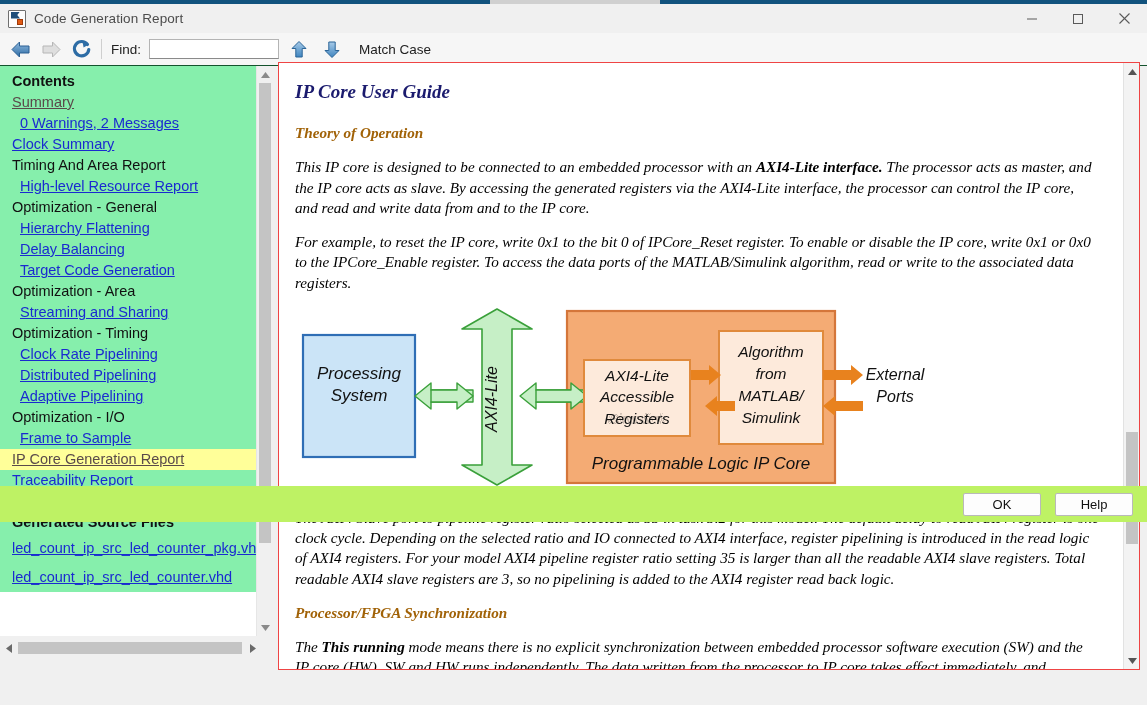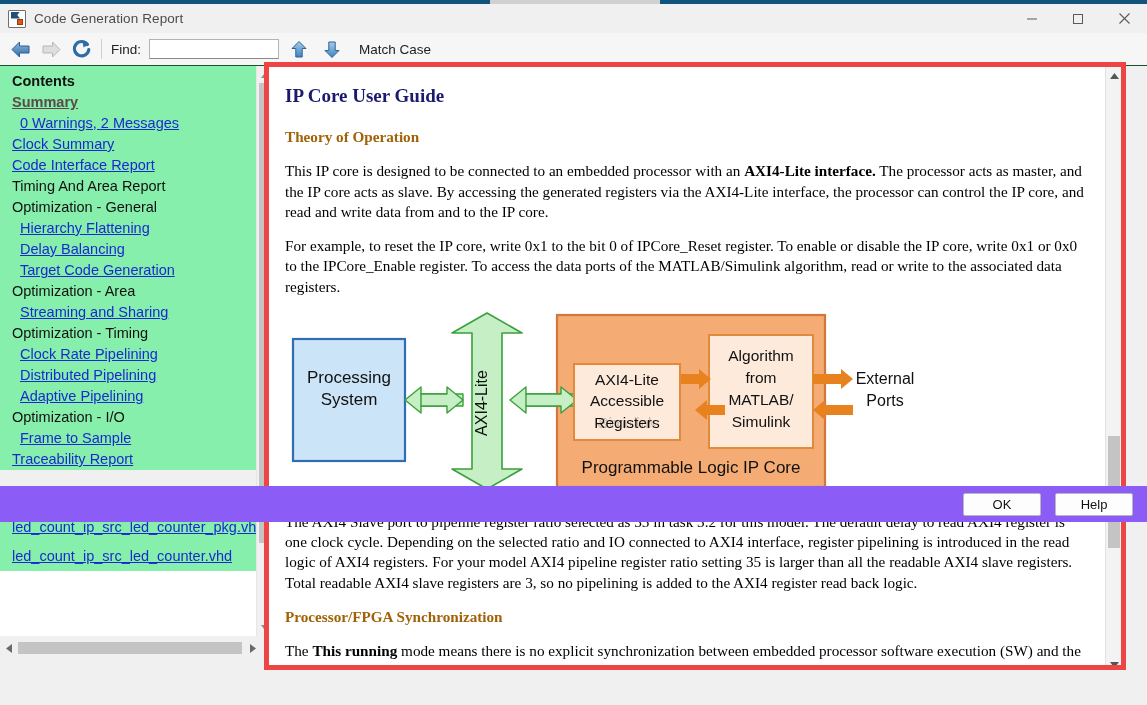--- a/index.html
+++ b/index.html
@@ -101,21 +101,21 @@
     font-size: 14.5px; font-weight: bold; color: #111;
     padding: 7px 0 3px 12px;
   }
   .toc-item {
     font-size: 14.5px; color: #1a2ad0; line-height: 21px;
     padding-left: 12px; white-space: nowrap;
   }
   .toc-item a { color: #1a2ad0; text-decoration: underline; }
   .toc-item.plain { color: #111; text-decoration: none; }
   .toc-item.indent { padding-left: 20px; }
-  .toc-item.visited a { color: #5a4a4a; font-weight: bold; }
+  .toc-item.visited a { color: #5a4a4a; }
   .toc-item.current {
     background: #ffff99;
   }
   .toc-item.current a { color: #5a4a4a; }
   .toc-gap { height: 17px; background: #f0f0f0; }
   .gsf-head {
     font-size: 14.5px; font-weight: bold; color: #111;
     padding: 6px 0 4px 12px;
   }
   .gsf-item {
@@ -136,23 +136,24 @@
   .hscroll-left {
     position: absolute; left: 0; top: 573px; width: 272px; height: 18px;
     background: #f0f0f0;
   }
   .sb-arrow-h { position:absolute; top:0; width: 17px; height: 18px;
                 display:flex; align-items:center; justify-content:center; }
   .sb-thumb-h { position:absolute; top:3px; height:12px; background:#c4c4c4; }
 
   
   .mainpane {
-    position: absolute; left: 264px; top: 62px; width: 862px; height: 608px;
-    background: #ffffff; border: 5px solid #ef4444;
+    position: absolute; left: 278px; top: 62px; width: 862px; height: 608px;
+    background: #ffffff; border: 1px solid #ef4444;
     overflow: hidden;
+    font-style: italic;
   }
   .doc {
     position: absolute; left: 0; top: 0; width: 838px; height: 606px;
     padding: 14px 18px 0 16px;
     font-family: "Liberation Serif", serif;
     font-size: 15.2px; color: #000; line-height: 1.33;
     overflow: hidden;
   }
   .doc h1 {
     font-size: 19px; color: #1b1b6e; margin: 2px 0 19px 0; font-weight: bold;
@@ -168,21 +169,21 @@
     position: absolute; right: 0; top: 0; width: 16px; height: 606px;
     background: #f3f3f3; border-left: 1px solid #e2e2e2;
   }
 
   
   .diagram { margin: 4px 0 16px 0; }
 
   
   .footer {
     position: absolute; left: 0; bottom: 0; width: 1147px; height: 36px;
-    background: #8b5cf6;
+    background: #bef264;
     display: flex; align-items: center; justify-content: flex-end;
   }
   .fbtn {
     width: 78px; height: 23px; margin-right: 14px;
     background: #fdfdfd; border: 1px solid #b9b9b9; border-radius: 2px;
     font-family: "Liberation Sans", sans-serif;
     font-size: 13px; color: #111;
     display: flex; align-items: center; justify-content: center;
   }
 </style>
@@ -283,34 +284,35 @@
 
   <div class="leftpane">
 
     <div class="toc-outer">
       <div class="toc-block">
         <div class="toc-head">Contents</div>
         <div id="toc-list">
             <div class="toc-item visited"><a href="#">Summary</a></div>
             <div class="toc-item indent"><a href="#">0 Warnings, 2 Messages</a></div>
             <div class="toc-item"><a href="#">Clock Summary</a></div>
-            <div class="toc-item"><a href="#">Code Interface Report</a></div>
             <div class="toc-item plain"><span>Timing And Area Report</span></div>
+            <div class="toc-item indent"><a href="#">High-level Resource Report</a></div>
             <div class="toc-item plain"><span>Optimization - General</span></div>
             <div class="toc-item indent"><a href="#">Hierarchy Flattening</a></div>
             <div class="toc-item indent"><a href="#">Delay Balancing</a></div>
             <div class="toc-item indent"><a href="#">Target Code Generation</a></div>
             <div class="toc-item plain"><span>Optimization - Area</span></div>
             <div class="toc-item indent"><a href="#">Streaming and Sharing</a></div>
             <div class="toc-item plain"><span>Optimization - Timing</span></div>
             <div class="toc-item indent"><a href="#">Clock Rate Pipelining</a></div>
             <div class="toc-item indent"><a href="#">Distributed Pipelining</a></div>
             <div class="toc-item indent"><a href="#">Adaptive Pipelining</a></div>
             <div class="toc-item plain"><span>Optimization - I/O</span></div>
             <div class="toc-item indent"><a href="#">Frame to Sample</a></div>
+            <div class="toc-item visited current"><a href="#">IP Core Generation Report</a></div>
             <div class="toc-item"><a href="#">Traceability Report</a></div>
           </div>
       </div>
       <div class="toc-gap"></div>
       <div class="toc-block">
         <div class="gsf-head">Generated Source Files</div>
         <div id="gsf-list">
             <div class="gsf-item"><a href="#">led_count_ip_src_led_counter_pkg.vhd</a></div>
             <div class="gsf-item"><a href="#">led_count_ip_src_led_counter.vhd</a></div>
           </div>

